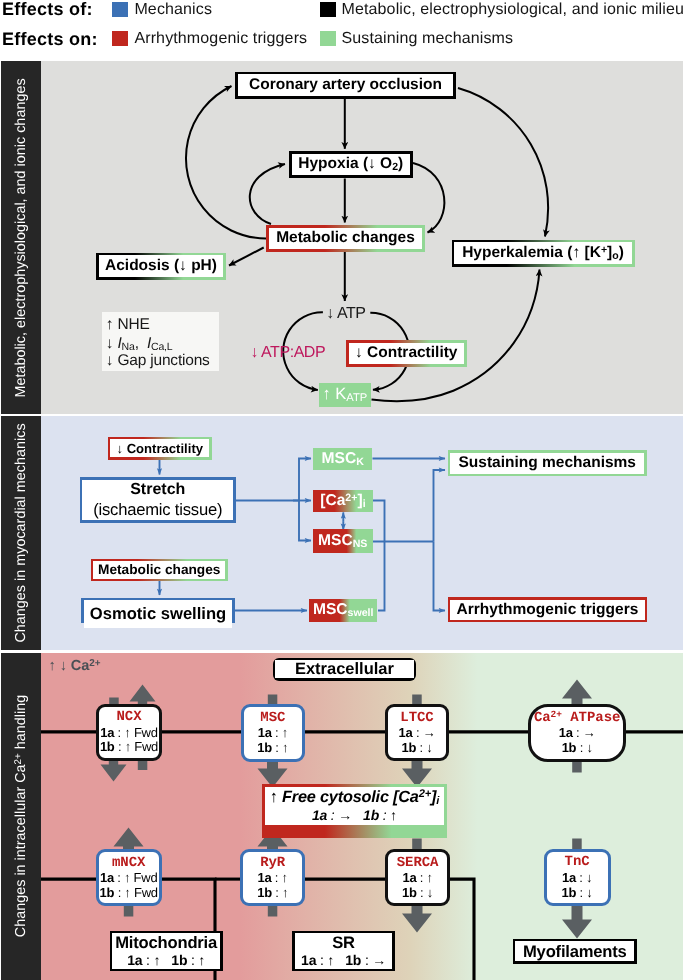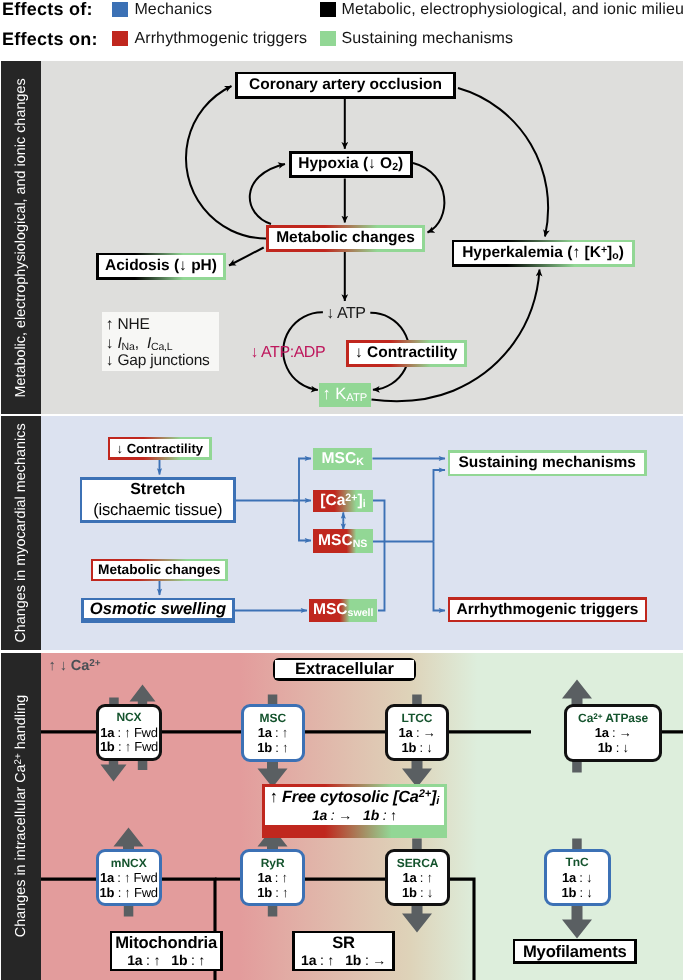--- a/index.html
+++ b/index.html
@@ -20,21 +20,21 @@
       white-space:nowrap;color:#fff;font-size:14.4px;line-height:16px;}
   .pbody{position:absolute;left:40px;top:0;right:0;bottom:0;}
   svg.ov{position:absolute;left:0;top:0;overflow:visible;}
   .grad-pad{position:absolute;box-sizing:border-box;}
   .grad-pad > .inner{position:absolute;background:#fff;display:flex;align-items:center;justify-content:center;}
   .alist{font-size:15.5px;color:#181818;white-space:nowrap;line-height:17px;letter-spacing:-0.2px;}
   sub,sup{font-size:0.68em;line-height:0;}
   sub{vertical-align:-0.22em;}
   sup{vertical-align:0.42em;}
   .tbx{box-sizing:border-box;display:flex;flex-direction:column;align-items:center;justify-content:center;}
-  .tname{font-size:12px;font-weight:bold;line-height:16.5px;color:#14532d;white-space:nowrap;letter-spacing:-0.05px;}
+  .tname{font-size:14px;font-weight:bold;line-height:16.5px;color:#b91c1c;white-space:nowrap;letter-spacing:-0.05px;font-family:Liberation Mono, monospace;}
   .tval{font-size:13px;line-height:14.8px;color:#000;white-space:nowrap;letter-spacing:-0.25px;}
 </style>
 </head>
 <body>
 
 <div id="root">
 <div id="legend">
   <div class="leg-label" style="left:2px;top:-1px;">Effects of:</div>
   <div class="leg-label" style="left:2px;top:29px;">Effects on:</div>
   <div class="leg-sw" style="left:112px;top:1.6px;background:#3C71B5;"></div>
@@ -147,21 +147,21 @@
             <span>Metabolic changes</span>
           </div>
         </div>
    <div class="grad-pad" style="left:39px;top:61.3px;width:155.5px;height:45.5px;background:#3C71B5;">
           <div class="inner" style="left:2.3px;top:2.3px;width:150.9px;height:40.9px;background:#fff;flex-direction:column;">
             <span style="font-size:16px;font-weight:bold;line-height:20px;">Stretch</span>
             <span style="font-size:16.6px;line-height:20px;letter-spacing:-0.2px;">(ischaemic tissue)</span>
           </div>
         </div>
    <div class="grad-pad" style="left:40px;top:181.8px;width:154px;height:25px;background:#3C71B5;">
-          <div class="inner" style="left:2.6px;top:2.6px;width:148.8px;height:18px;background:#fff;font-size:16.6px;font-weight:bold;color:#000;font-style:italic;">
+          <div class="inner" style="left:2.6px;top:2.6px;width:148.8px;height:28px;background:#fff;font-size:16.6px;font-weight:bold;color:#000;">
             <span>Osmotic swelling</span>
           </div>
         </div>
    <div class="abs" style="left:272.1px;top:32.0px;width:59.2px;height:22.4px;background:#92D795;display:flex;align-items:center;justify-content:center;font-size:15.6px;font-weight:bold;color:#fff;">
           <span>MSC<sub>K</sub></span>
         </div>
    <div class="abs" style="left:272.2px;top:73.7px;width:59.4px;height:22.7px;background:linear-gradient(to right,#C0271E 0%,#C0271E 36%,#92D795 72%,#92D795 100%);display:flex;align-items:center;justify-content:center;font-size:15.6px;font-weight:bold;color:#fff;">
           <span>[Ca<sup>2+</sup>]<sub>i</sub></span>
         </div>
    <div class="abs" style="left:271.8px;top:113.4px;width:59.8px;height:23.3px;background:linear-gradient(to right,#C0271E 0%,#C0271E 56%,#92D795 72%,#92D795 100%);display:flex;align-items:center;justify-content:center;font-size:15.6px;font-weight:bold;color:#fff;">
@@ -227,21 +227,21 @@
    <div class="abs tbx" style="left:199.5px;top:51.4px;width:64.7px;height:57.7px;border:3.2px solid #3C71B5;border-radius:9px;background:#fff;">
           <div class="tname">MSC</div>
           <div class="tval"><b>1a</b> : ↑</div>
           <div class="tval"><b>1b</b> : ↑</div>
         </div>
    <div class="abs tbx" style="left:343.6px;top:51.6px;width:64.8px;height:57.2px;border:3.2px solid #111111;border-radius:9px;background:#fff;">
           <div class="tname">LTCC</div>
           <div class="tval"><b>1a</b> : →</div>
           <div class="tval"><b>1b</b> : ↓</div>
         </div>
-   <div class="abs tbx" style="left:487.4px;top:51.4px;width:97.5px;height:57.7px;border:3.2px solid #111111;border-radius:9px;background:#fff;margin-left:36px;">
+   <div class="abs tbx" style="left:487.4px;top:51.4px;width:97.5px;height:57.7px;border:3.2px solid #111111;border-radius:20px;background:#fff;">
           <div class="tname">Ca<sup>2+</sup> ATPase</div>
           <div class="tval"><b>1a</b> : →</div>
           <div class="tval"><b>1b</b> : ↓</div>
         </div>
    <div class="abs tbx" style="left:54.5px;top:196.5px;width:66.4px;height:57.2px;border:3.2px solid #3C71B5;border-radius:9px;background:#fff;">
           <div class="tname">mNCX</div>
           <div class="tval"><b>1a</b> : ↑ Fwd</div>
           <div class="tval"><b>1b</b> : ↑ Fwd</div>
         </div>
    <div class="abs tbx" style="left:198.9px;top:196.5px;width:65.6px;height:57.2px;border:3.2px solid #3C71B5;border-radius:9px;background:#fff;">

